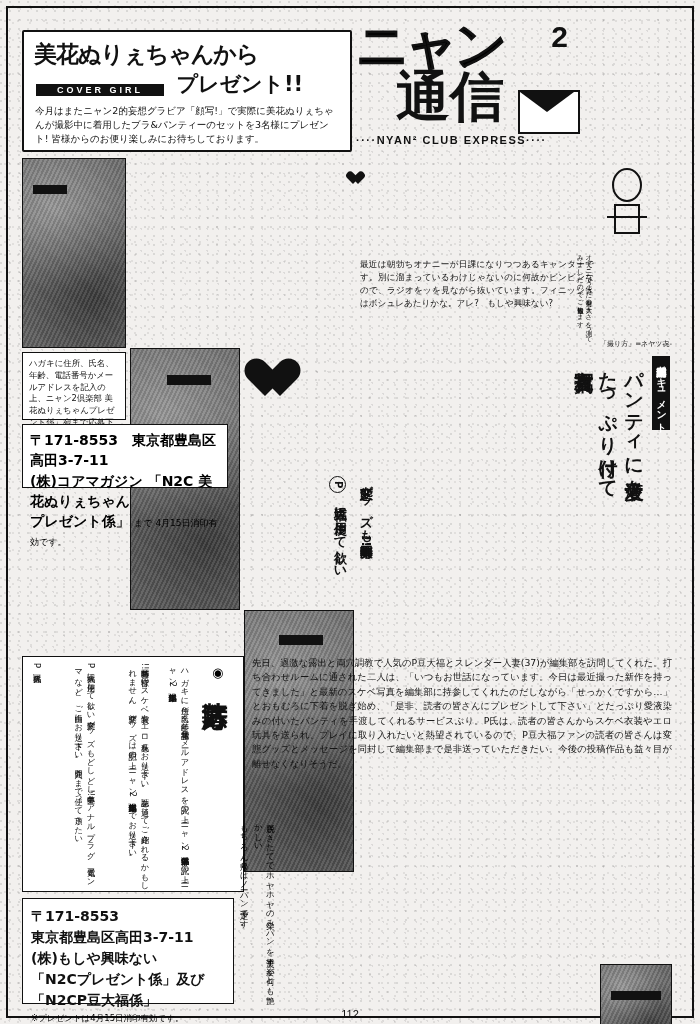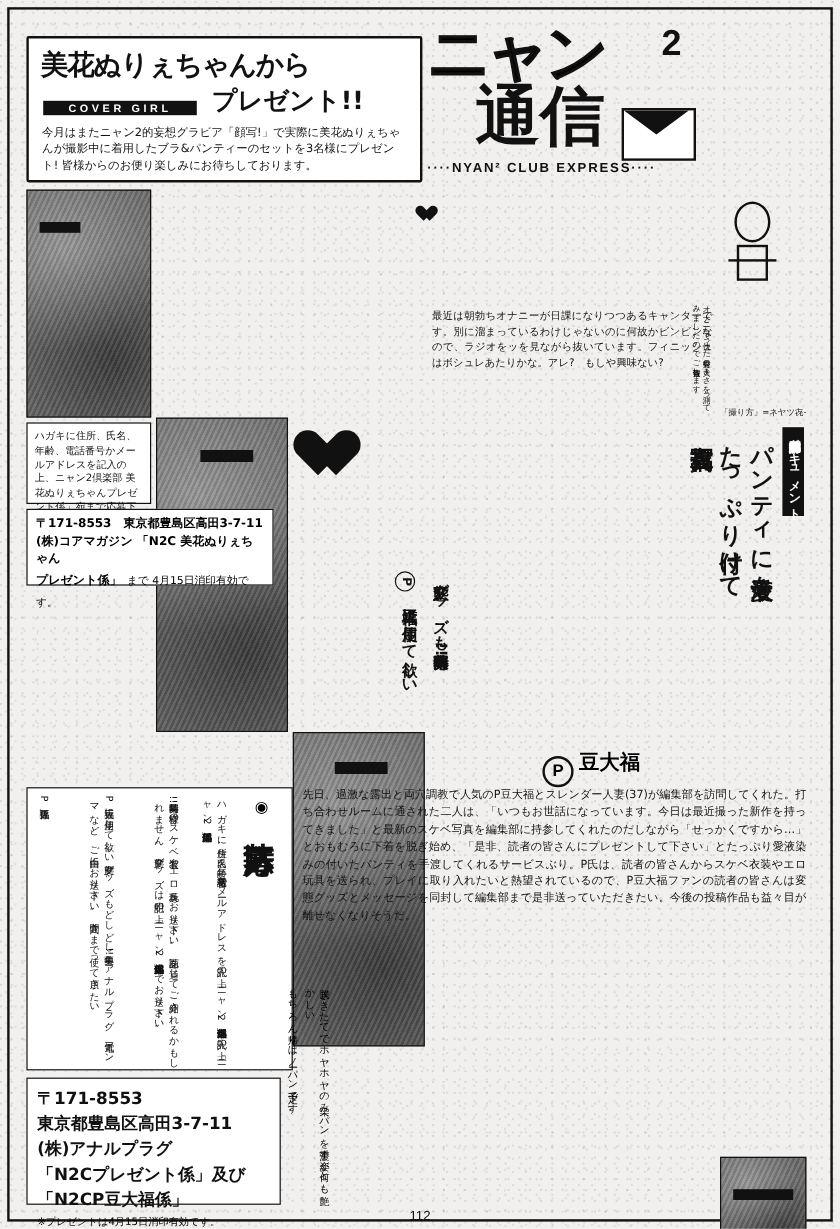--- a/index.html
+++ b/index.html
@@ -144,21 +144,21 @@
   }
   .heart::after { left: 0; transform: rotate(45deg); transform-origin: 100% 100%; }
 
   
   .textbox {
     background: #fff; border: 1.5px solid #111;
     padding: 5px 6px;
     font-size: 8.4px; line-height: 1.4; color: #111;
   }
   .addr-big {
-    font-weight: bold; font-size: 10px; line-height: 1.45;
+    font-weight: bold; font-size: 14px; line-height: 1.45;
   }
   .bigaddr {
     font-weight: bold; font-size: 14px; line-height: 1.5; color: #111;
   }
   #oubo-title {
     font-size: 26px; font-weight: bold; color: #111;
     line-height: 1.05;
   }
   .vcol {
     writing-mode: vertical-rl;
@@ -262,24 +262,20 @@
   <div class="blk v-text jp" style="left:576px; top:250px; height:92px; font-size:6.5px; line-height:1.3;">オナニーで使った発射の大きさを測ってみましたのでご報告致します</div>
 
   <div class="blk" style="left:572px; top:356px; width:100px; height:294px;">
     <div style="position:absolute; right:2px; top:0; height:120px;">
       <div class="v-text jp" style="font-size:10px; font-weight:bold; background:#111; color:#fff; padding:3px 2px;">編集部訪問ドキュメント</div>
     </div>
     <div class="vcol-big jp" style="position:absolute; right:26px; top:2px; height:288px;">パンティに愛液を</div>
     <div class="vcol-big jp" style="position:absolute; right:52px; top:2px; height:288px;">たっぷり付けて</div>
     <div class="vcol-big jp" style="position:absolute; right:76px; top:2px; height:230px;">投稿写真を</div>
   </div>
-  <div class="blk" style="left:452px; top:624px; width:120px; height:24px;">
-    <span class="pmark pmark-lg">P</span>
-    <span class="jp" style="font-size:17px; font-weight:bold; vertical-align:4px;">豆大福</span>
-  </div>
 
   <div class="blk" style="left:316px; top:476px; width:58px; height:170px;">
     <div class="vcol-mid jp" style="position:absolute; right:26px; top:0; height:166px;">
       <span class="pmark">P</span>
       <span>豆大福に使用して欲しい</span>
     </div>
     <div class="vcol-mid jp" style="position:absolute; right:0px; top:0; height:166px;">変態グッズも同時募集中!!</div>
   </div>
 
   <div class="blk white-box" style="left:22px; top:656px; width:222px; height:236px; padding:6px;">
@@ -300,20 +296,20 @@
   <div class="blk" style="left:252px; top:818px; width:34px; height:182px;">
     <div class="v-text jp" style="font-size:8.4px; line-height:1.45; height:180px;">脱ぎきたてでホヤホヤの染みパンを手渡す姿が何とも艶かしい</div>
   </div>
   <div class="blk" style="left:238px; top:818px; width:16px; height:182px;">
     <div class="v-text jp" style="font-size:8.4px; line-height:1.45; height:180px;">もちろん帰りはノーパン予定です。</div>
   </div>
 
   <div class="blk white-box" style="left:22px; top:898px; width:212px; height:106px; padding:7px 8px;">
     <div class="bigaddr jp">〒171-8553</div>
     <div class="bigaddr jp">東京都豊島区高田3-7-11</div>
-    <div class="bigaddr jp">(株)アナルプラグ</div>
+    <div class="bigaddr jp">(株)もしや興味ない</div>
     <div class="bigaddr jp">「N2Cプレゼント係」及び</div>
     <div class="bigaddr jp">「N2CP豆大福係」</div>
     <div class="jp" style="font-size:8.5px; margin-top:2px;">※プレゼントは4月15日消印有効です。</div>
   </div>
 
   <div class="pagenum">112</div>
 </div>
 
 </body></html>

